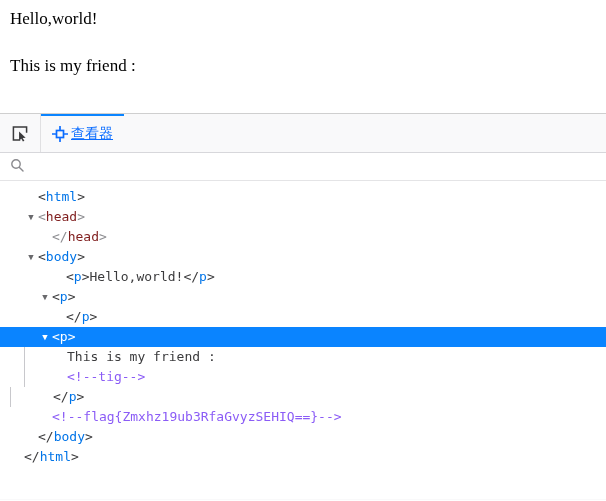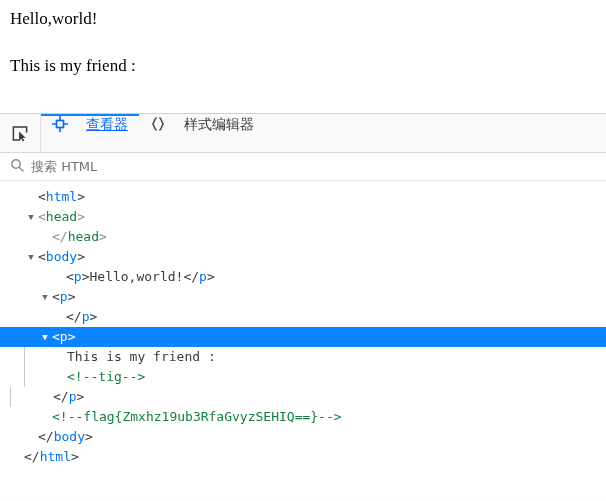--- a/index.html
+++ b/index.html
@@ -58,22 +58,22 @@
     cursor: pointer;
   }
   .tabs {
     display: flex;
     align-items: stretch;
     flex: 1;
     overflow: hidden;
   }
   .tab {
     display: flex;
-    align-items: flex-start;
-    gap: 18px;
+    align-items: center;
+    gap: 3px;
     padding: 0 11px;
     box-sizing: border-box;
     border-top: 2px solid transparent;
     color: #3a3a3e;
     font-size: 14px;
     white-space: nowrap;
     cursor: pointer;
   }
   .tab .tab-label {
     font-family: "DejaVu Sans", "Liberation Sans", sans-serif;
@@ -150,23 +150,23 @@
     text-align: center;
     color: #6a6a6d;
     font-size: 9px;
     flex: 0 0 14px;
   }
   .twisty.empty { color: transparent; }
 
   .punct { color: #3b3b3d; }
   .tag   { color: #0074e8; }
   .text  { color: #3b3b3d; }
-  .comment { color: #15803d; }
+  .comment { color: #8b5cf6; }
   .muted .punct { color: #8d8d91; }
-  .muted .tag   { color: #15803d; }
+  .muted .tag   { color: #7f1d1d; }
 </style>
 </head>
 <body>
 
 <div class="page-content">
   <p class="page-p first">Hello,world!</p>
   <p class="page-p second">This is my friend :</p>
 </div>
 
 <div class="devtools">
@@ -189,42 +189,32 @@
             <rect x="4.5" y="4.5" width="7" height="7" fill="none" stroke="#0a6cff" stroke-width="1.7"></rect>
             <path d="M8 0.5 V3.5 M8 12.5 V15.5 M0.5 8 H3.5 M12.5 8 H15.5" stroke="#0a6cff" stroke-width="1.7" stroke-linecap="round"></path>
           </svg>
         </span>
         <span class="tab-label">查看器</span>
       </div>
 
 
 
 
-      <div class="tab">
-        <span class="tab-icon">
-          <svg width="16" height="16" viewBox="0 0 16 16">
-            <path d="M6.2 2 C4.4 2 4.7 6.3 2.8 8 C4.7 9.7 4.4 14 6.2 14" fill="none" stroke="#3b3b3d" stroke-width="1.5" stroke-linecap="round"></path>
-            <path d="M9.8 2 C11.6 2 11.3 6.3 13.2 8 C11.3 9.7 11.6 14 9.8 14" fill="none" stroke="#3b3b3d" stroke-width="1.5" stroke-linecap="round"></path>
-          </svg>
-        </span>
-        <span class="tab-label">样式编辑器</span>
-      </div>
 
 
     </div>
   </div>
 
   <div class="search-row">
     <span>
       <svg width="14" height="14" viewBox="0 0 14 14">
         <circle cx="6" cy="6" r="4.2" fill="none" stroke="#8a8a8e" stroke-width="1.4"></circle>
         <path d="M9.2 9.2 L13 13" stroke="#8a8a8e" stroke-width="1.4" stroke-linecap="round"></path>
       </svg>
     </span>
-    <input class="search-placeholder" type="text" placeholder="搜索 HTML" style="">
   </div>
 
   <div class="tree" id="markup-tree">
       <div class="node"><span style="display: inline-block; flex: 0 0 24px; width: 24px; align-self: stretch;"></span><span class="twisty empty">▼</span><span class="punct">&lt;</span><span class="tag">html</span><span class="punct">&gt;</span></div>
       <div class="node muted"><span style="display: inline-block; flex: 0 0 24px; width: 24px; align-self: stretch;"></span><span class="twisty">▼</span><span class="punct">&lt;</span><span class="tag">head</span><span class="punct">&gt;</span></div>
       <div class="node muted"><span style="display: inline-block; flex: 0 0 38px; width: 38px; align-self: stretch;"></span><span class="twisty empty">▼</span><span class="punct">&lt;/</span><span class="tag">head</span><span class="punct">&gt;</span></div>
       <div class="node"><span style="display: inline-block; flex: 0 0 24px; width: 24px; align-self: stretch;"></span><span class="twisty">▼</span><span class="punct">&lt;</span><span class="tag">body</span><span class="punct">&gt;</span></div>
       <div class="node"><span style="display: inline-block; flex: 0 0 52px; width: 52px; align-self: stretch;"></span><span class="twisty empty">▼</span><span class="punct">&lt;</span><span class="tag">p</span><span class="punct">&gt;</span><span class="text">Hello,world!</span><span class="punct">&lt;/</span><span class="tag">p</span><span class="punct">&gt;</span></div>
       <div class="node"><span style="display: inline-block; flex: 0 0 38px; width: 38px; align-self: stretch;"></span><span class="twisty">▼</span><span class="punct">&lt;</span><span class="tag">p</span><span class="punct">&gt;</span></div>
       <div class="node"><span style="display: inline-block; flex: 0 0 52px; width: 52px; align-self: stretch;"></span><span class="twisty empty">▼</span><span class="punct">&lt;/</span><span class="tag">p</span><span class="punct">&gt;</span></div>

